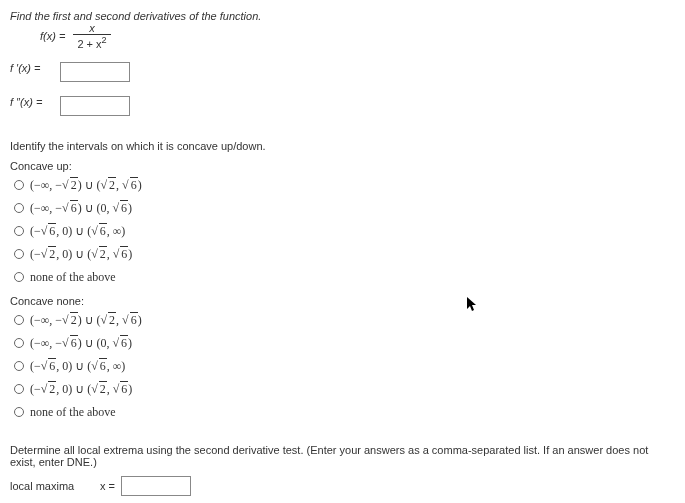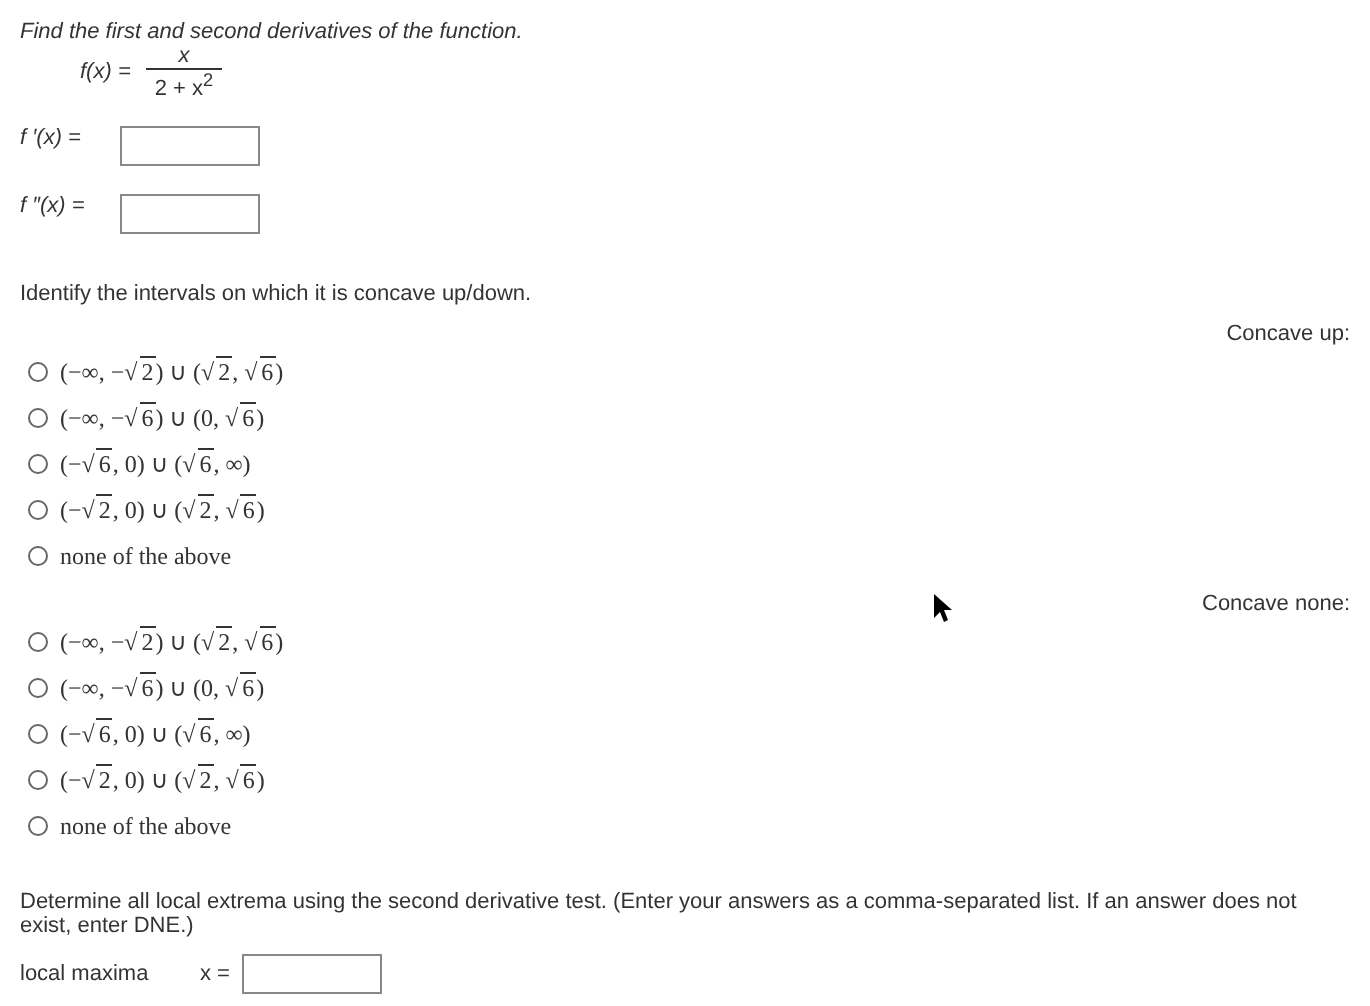--- a/index.html
+++ b/index.html
@@ -56,21 +56,20 @@
       height: 20px;
       width: 70px;
       padding: 2px 4px;
     }
     .section-header {
       margin-top: 24px;
       margin-bottom: 8px;
     }
     .sub-label {
       margin-bottom: 6px;
-      text-align: right;
     }
     .option-row {
       display: flex;
       align-items: center;
       margin-bottom: 8px;
       margin-left: 4px;
     }
     .radio {
       width: 10px;
       height: 10px;

